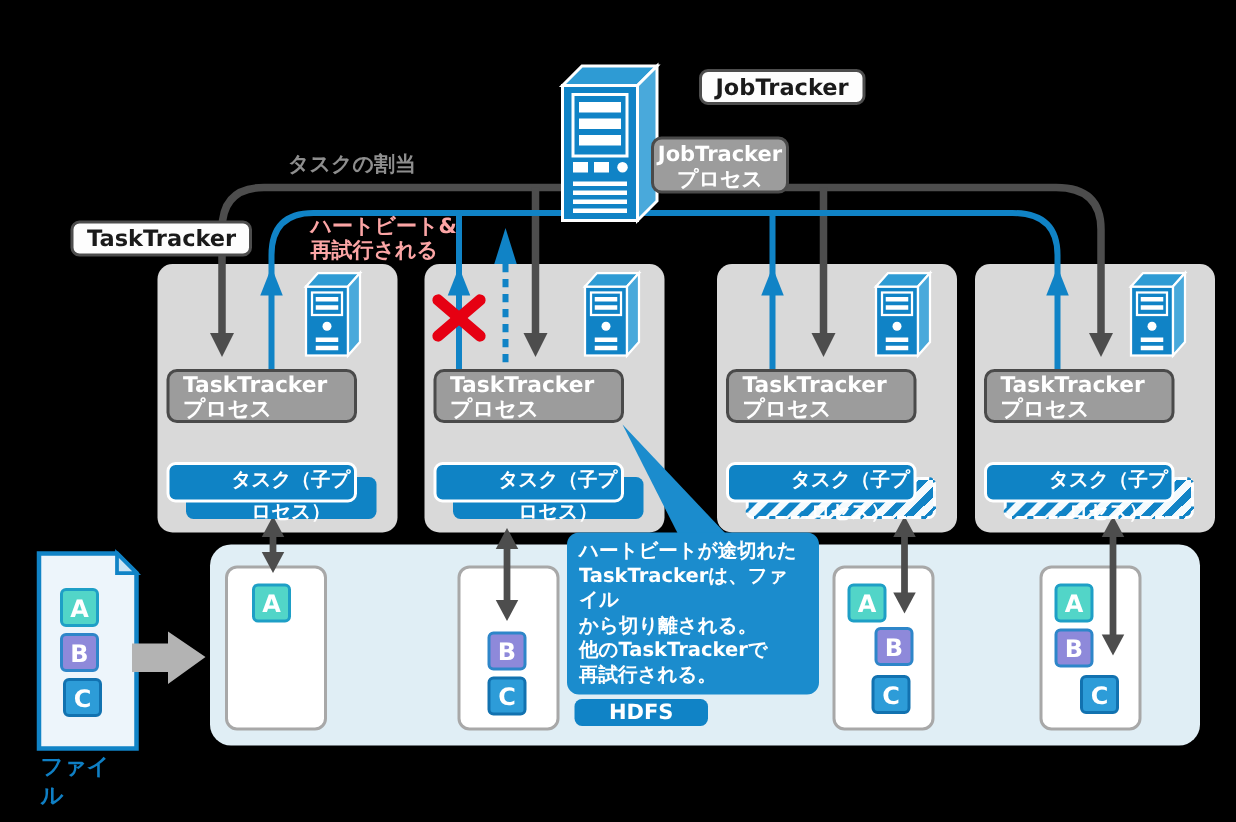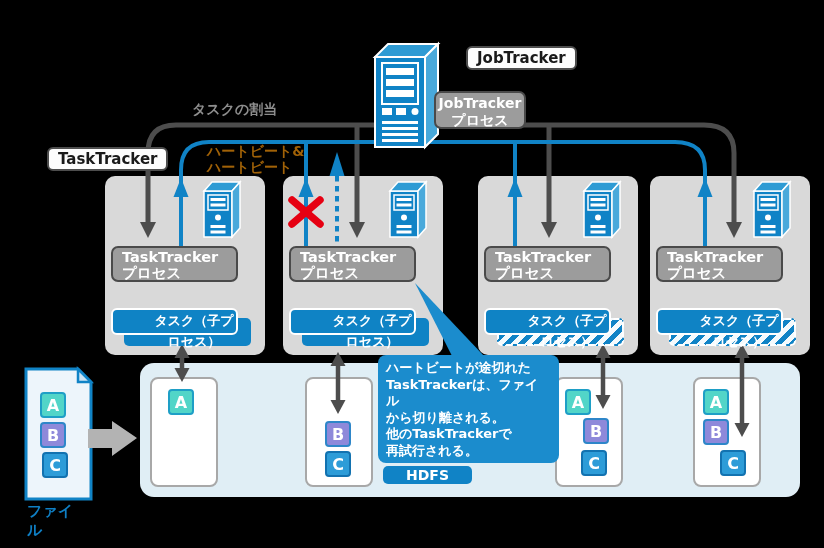--- a/index.html
+++ b/index.html
@@ -22,23 +22,23 @@
   .task-shadow{top:318px;width:127px;height:28px;background:#0F83C5;border-radius:5px;z-index:2;}
   .task-hatch{top:318px;width:127px;height:28px;border:2px dashed #FFF;border-radius:5px;z-index:2;
         background:repeating-linear-gradient(135deg,#1083C6 0 5px,#F4FAFD 5px 10px);}
   
   .chip{background:#FDFDFD;border:2px solid #4D4D4D;border-radius:6px;color:#1A1A1A;
         font-weight:bold;font-size:15px;padding:1px 9px;z-index:3;}
   .gray-proc-box{left:434px;top:91px;width:92px;height:38px;background:#9C9C9C;border:2px solid #4A4A4A;
         border-radius:7px;color:#FFF;font-weight:bold;font-size:14px;line-height:17px;text-align:center;
         padding-top:2px;z-index:3;}
   .edge-label-gray{left:192px;top:101px;color:#8E8E8E;font-weight:bold;font-size:14px;z-index:3;}
-  .edge-label-blue{left:207px;top:143px;color:#a16207;font-weight:bold;font-size:14px;line-height:16px;z-index:3;}
-  
-  .bubble{left:378px;top:355px;width:181px;height:108px;background:#1B8CCD;border-radius:8px;color:#FFF;
+  .edge-label-blue{left:207px;top:143px;color:#fca5a5;font-weight:bold;font-size:14px;line-height:16px;z-index:3;}
+  
+  .bubble{left:378px;top:355px;width:168px;height:108px;background:#1B8CCD;border-radius:8px;color:#FFF;
           font-weight:bold;font-size:13px;line-height:16.5px;padding:5px 8px;z-index:5;}
   .hdfs-chip{left:383px;top:466px;background:#1083C6;border-radius:5px;color:#FFF;font-weight:bold;
           font-size:14px;padding:1px 23px;z-index:5;}
   
   .block{width:26px;height:26px;border:2px solid;border-radius:4px;color:#FFF;font-weight:bold;
          font-size:16px;line-height:23px;text-align:center;z-index:3;}
   .block.a{background:#52D5C8;border-color:#1E9FC6;}
   .block.b{background:#8E89DA;border-color:#2E86C9;}
   .block.c{background:#2D9CD8;border-color:#1272B0;}
   .file-label{left:27px;top:502px;width:60px;text-align:left;color:#0F7FC4;font-weight:bold;font-size:15px;z-index:3;}
@@ -181,21 +181,21 @@
 
   <div class="abs chip" style="left:466px;top:46px">JobTracker</div>
   <div class="abs chip" style="left:47px;top:147px">TaskTracker</div>
   <div class="abs gray-proc-box">
     <div>JobTracker</div>
     <div>プロセス</div>
   </div>
   <div class="abs edge-label-gray">タスクの割当</div>
   <div class="abs edge-label-blue">
     <div>ハートビート&amp;</div>
-    <div>ハートビート</div>
+    <div>再試行される</div>
   </div>
 
   <div class="abs proc" style="left:111px">
     <div>TaskTracker</div>
     <div>プロセス</div>
   </div>
   <div class="abs task-shadow" style="left:124px"></div>
   <div class="abs task" style="left:111px">タスク（子プロセス）</div>
 
   <div class="abs proc" style="left:289px">

